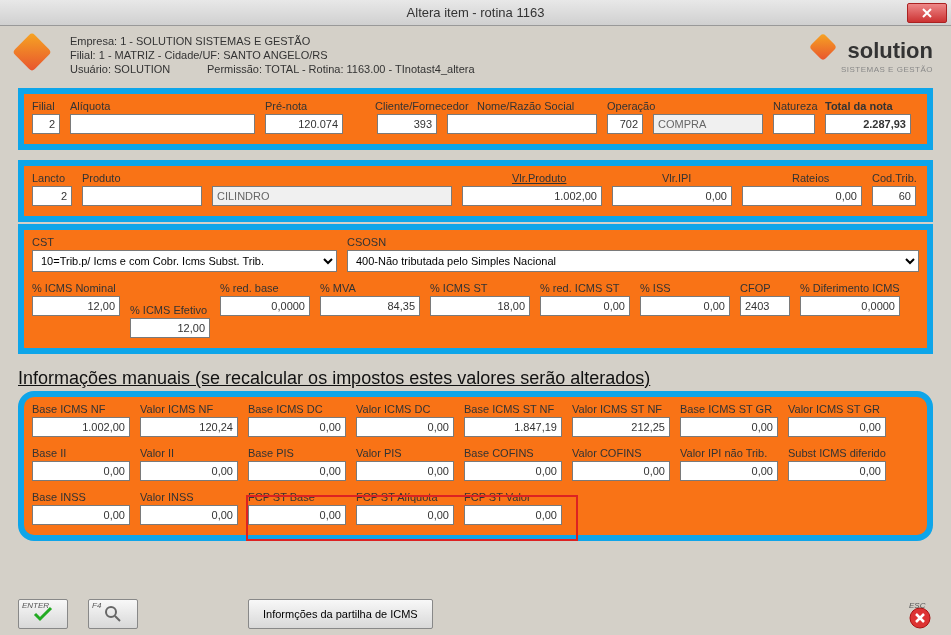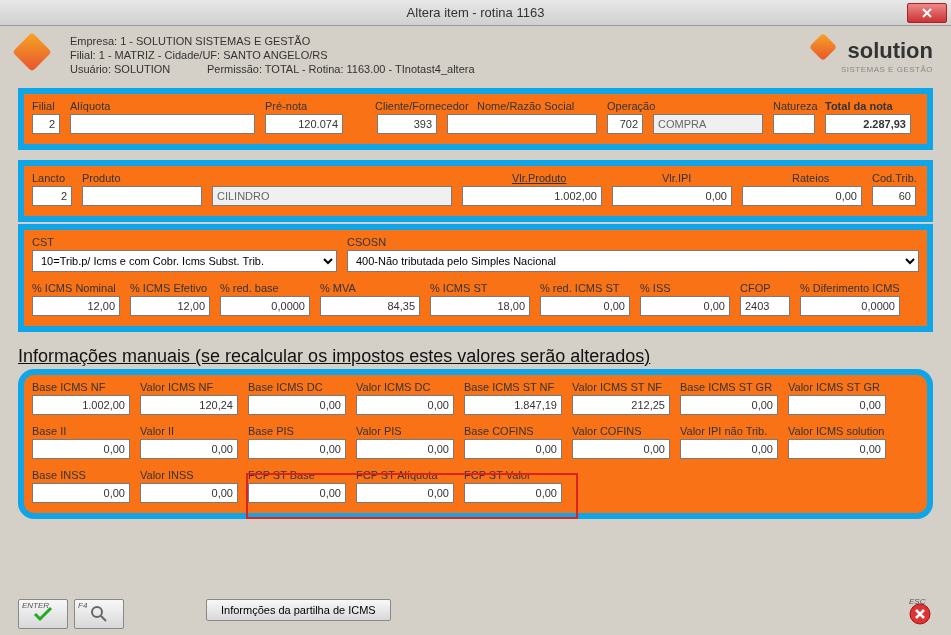--- a/index.html
+++ b/index.html
@@ -64,35 +64,35 @@
   }
   
   .highlight-box { 
     border: 2px solid #d22; 
     position: absolute; 
     pointer-events: none;
   }
   
   .bottom-bar { 
     position: absolute; bottom: 6px; left: 18px; right: 18px; 
-    display: flex; align-items: flex-start; gap: 6px;
+    display: flex; align-items: flex-end; gap: 20px;
   }
   .tool-btn { 
     width: 50px; height: 30px; 
     background: linear-gradient(to bottom, #f8f8f8, #d8d8d8); 
     border: 1px solid #888; border-radius: 2px; 
     display: flex; align-items: center; justify-content: center; 
     cursor: pointer; position: relative;
   }
   .tool-btn .key { 
     position: absolute; top: 1px; left: 3px; 
     font-size: 8px; color: #555; font-style: italic; 
   }
   .big-btn { 
-    height: 22px; padding: 0 14px; 
+    height: 30px; padding: 0 14px; 
     background: linear-gradient(to bottom, #f8f8f8, #d8d8d8); 
     border: 1px solid #888; border-radius: 2px; 
     font-size: 11px; cursor: pointer;
     display: flex; align-items: center;
   }
   .spacer { flex: 1; }
   .close-round { 
     width: 26px; height: 26px; 
     cursor: pointer; position: relative;
   }
@@ -226,21 +226,21 @@
         <select class="select">
           <option>400-Não tributada pelo Simples Nacional</option>
         </select>
       </div>
     </div>
     <div class="field-row" style="margin-top:10px;">
       <div class="field" style="width:88px;">
           <span class="label">% ICMS Nominal</span>
           <input class="input right" value="12,00" style="">
         </div>
-      <div class="field" style="width:80px;">
+      <div class="field" style="width:80px;margin-top:22px;">
           <span class="label">% ICMS Efetivo</span>
           <input class="input right" value="12,00" style="">
         </div>
       <div class="field" style="width:90px;">
           <span class="label">% red. base</span>
           <input class="input right" value="0,0000" style="">
         </div>
       <div class="field" style="width:100px;">
           <span class="label">% MVA</span>
           <input class="input right" value="84,35" style="">
@@ -327,21 +327,21 @@
         </div>
       <div class="field" style="width:98px;">
           <span class="label">Valor COFINS</span>
           <input class="input right" value="0,00" style="">
         </div>
       <div class="field" style="width:98px;">
           <span class="label">Valor IPI não Trib.</span>
           <input class="input right" value="0,00" style="">
         </div>
       <div class="field" style="width:98px;">
-          <span class="label">Valor ICMS solution</span>
+          <span class="label">Subst ICMS diferido</span>
           <input class="input right" value="0,00" style="">
         </div>
     </div>
     <div class="field-row" style="margin-top:10px;">
       <div class="field" style="width:98px;">
           <span class="label">Base INSS</span>
           <input class="input right" value="0,00" style="">
         </div>
       <div class="field" style="width:98px;">
           <span class="label">Valor INSS</span>

